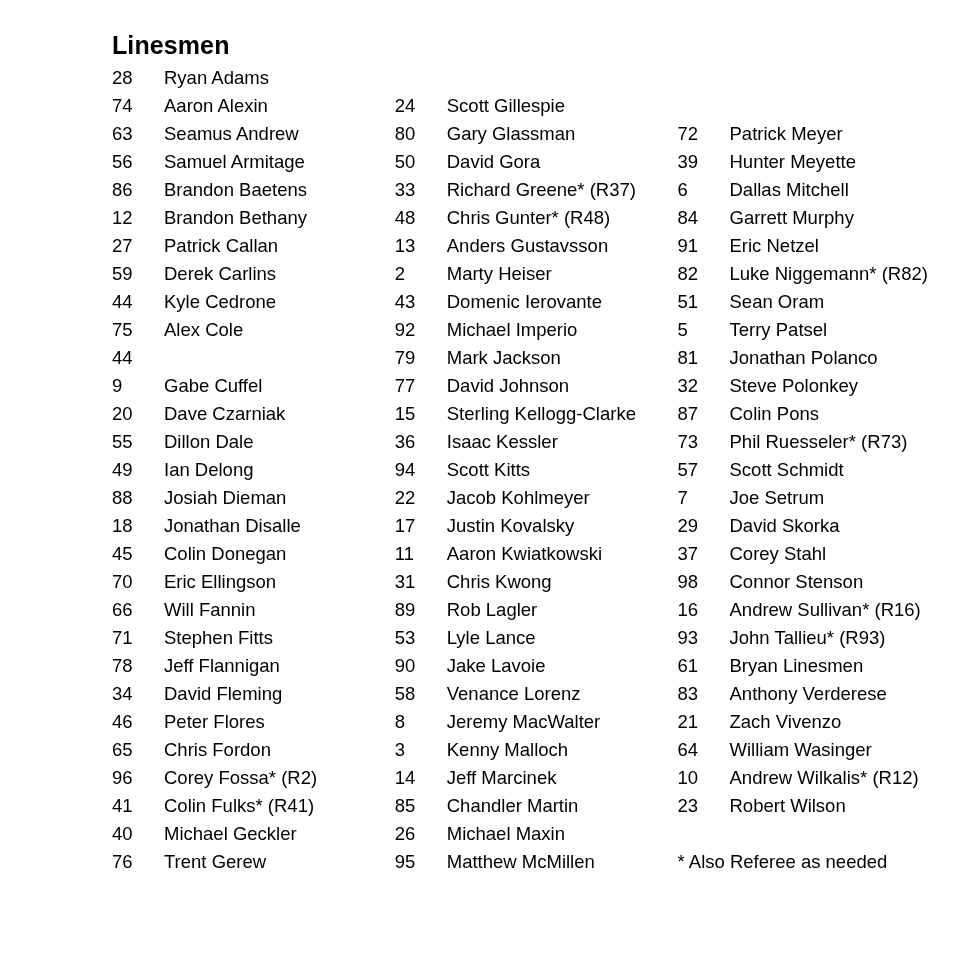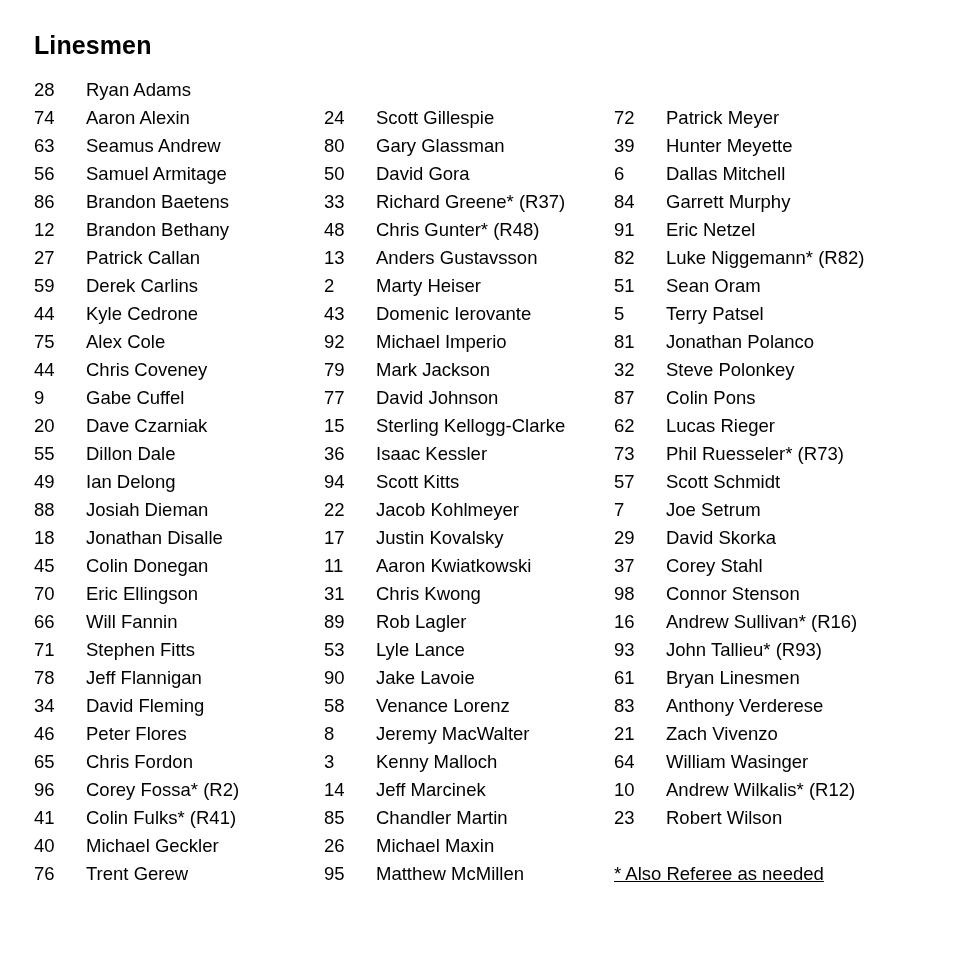--- a/index.html
+++ b/index.html
@@ -12,21 +12,21 @@
     height: 960px;
     font-family: "Liberation Sans", sans-serif;
     color: #000000;
     overflow: hidden;
   }
   .page {
     position: relative;
     width: 970px;
     height: 960px;
     box-sizing: border-box;
-    padding: 30px 0 0 34px;
+    padding: 30px 0 0 112px;
   }
   .doc-title {
     font-size: 25px;
     font-weight: bold;
     line-height: 30px;
     margin: 0 0 4px 0;
     letter-spacing: 0.1px;
   }
   .columns {
     display: flex;
@@ -55,21 +55,20 @@
     text-align: left;
   }
   .name {
     flex: 1 1 auto;
   }
   .footnote {
     font-size: 18.5px;
     line-height: 28px;
     height: 28px;
     white-space: nowrap;
-    text-decoration: underline;
   }
   .spacer-row {
     height: 28px;
   }
 </style>
 </head>
 <body>
 
 <div class="page">
 
@@ -113,21 +112,20 @@
       <div class="entry">
           <span class="num">44</span>
           <span class="name">Kyle Cedrone</span>
         </div>
       <div class="entry">
           <span class="num">75</span>
           <span class="name">Alex Cole</span>
         </div>
       <div class="entry">
           <span class="num">44</span>
-          <span class="name">Chris Coveney</span>
         </div>
       <div class="entry">
           <span class="num">9</span>
           <span class="name">Gabe Cuffel</span>
         </div>
       <div class="entry">
           <span class="num">20</span>
           <span class="name">Dave Czarniak</span>
         </div>
       <div class="entry">
@@ -348,24 +346,20 @@
           <span class="num">81</span>
           <span class="name">Jonathan Polanco</span>
         </div>
       <div class="entry">
           <span class="num">32</span>
           <span class="name">Steve Polonkey</span>
         </div>
       <div class="entry">
           <span class="num">87</span>
           <span class="name">Colin Pons</span>
-        </div>
-      <div class="entry">
-          <span class="num">62</span>
-          <span class="name">Lucas Rieger</span>
         </div>
       <div class="entry">
           <span class="num">73</span>
           <span class="name">Phil Ruesseler*  (R73)</span>
         </div>
       <div class="entry">
           <span class="num">57</span>
           <span class="name">Scott Schmidt</span>
         </div>
       <div class="entry">

